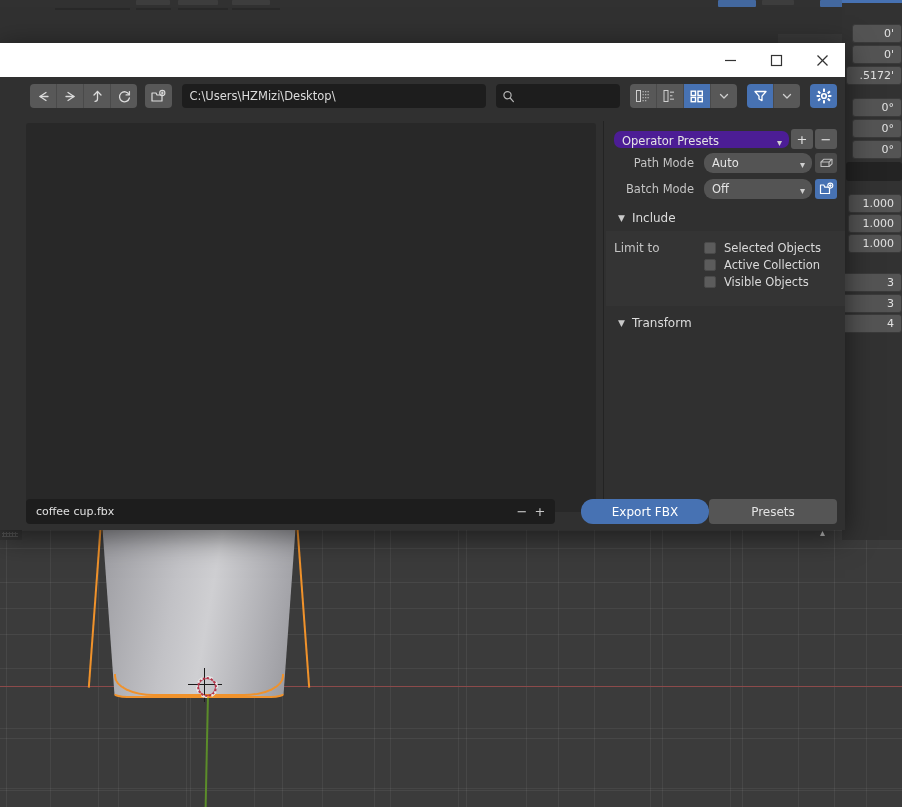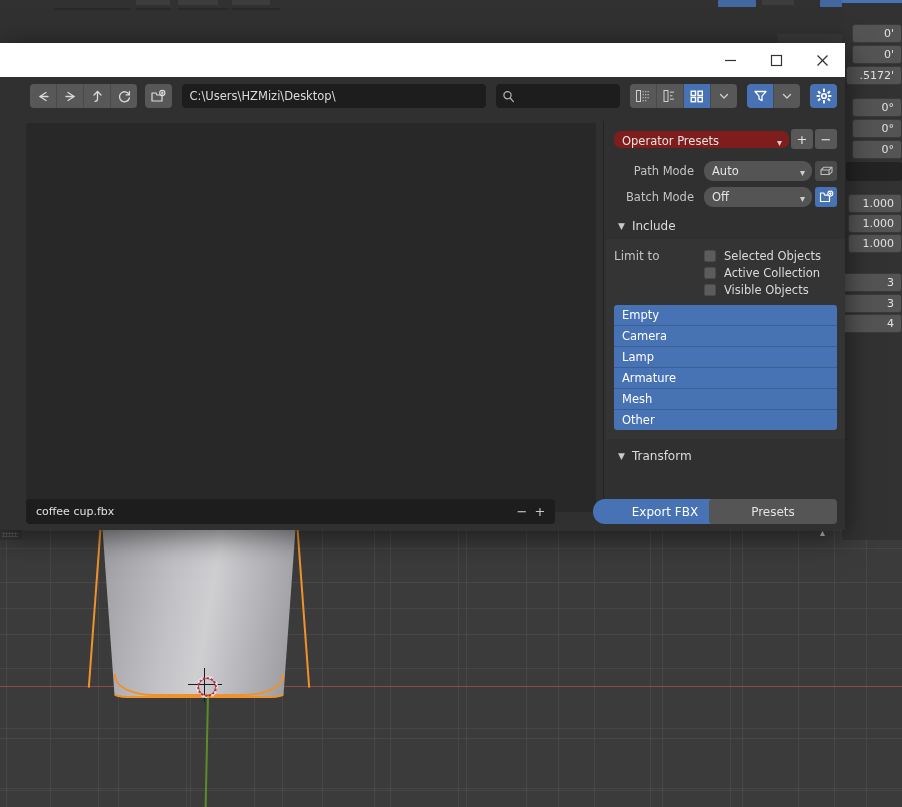--- a/index.html
+++ b/index.html
@@ -162,21 +162,21 @@
   }
   .panel-divider { position: absolute; left: 603px; top: 78px; width: 1px; height: 393px; background: #232323; }
 
   
   .opt-panel {
     position: absolute; left: 606px; top: 76px; width: 239px; height: 396px;
     background: #303030; overflow: hidden;
   }
   .preset-row { display: flex; align-items: center; margin: 10px 8px 0 8px; }
   .preset-select {
-    flex: 1; height: 17px; background: #7f1d1d; border-radius: 7px;
+    flex: 1; height: 17px; background: #4c1d95; border-radius: 7px;
     color: #e4e4e4; font-size: 11.5px; line-height: 20px; padding: 0 8px;
     position: relative; box-sizing: border-box; white-space: nowrap; overflow: hidden;
   }
   .preset-select .chev { position: absolute; right: 7px; top: 2px; color: #cfcfcf; font-size: 10px; }
   .mini-btn {
     width: 22px; height: 20px; background: #585858; color: #e0e0e0;
     font-size: 13px; display: flex; align-items: center; justify-content: center;
     margin-left: 2px; border-radius: 3px; cursor: pointer;
   }
   .prop-row { display: flex; align-items: center; margin: 6px 8px 0 8px; }
@@ -227,23 +227,23 @@
     position: absolute; left: 0; top: 472px; width: 845px; height: 15px; background: #303030;
   }
   .name-row {
     position: absolute; left: 26px; top: 499px; width: 529px; height: 25px;
     background: #1d1d1d; border-radius: 4px; display: flex; align-items: center;
     padding: 0 6px 0 10px; box-sizing: border-box;
   }
   .name-val { flex: 1; color: #e0e0e0; font-size: 11px; }
   .name-step { width: 18px; text-align: center; color: #c8c8c8; font-size: 13px; cursor: pointer; }
   .btn-export {
-    position: absolute; left: 593px; top: 499px; width: 128px; height: 25px;
+    position: absolute; left: 581px; top: 499px; width: 128px; height: 25px;
     background: #4772b3; border-radius: 12px; color: #fff; font-size: 12px;
-    display: flex; align-items: center; justify-content: center; cursor: pointer; padding-left: 8px;
+    display: flex; align-items: center; justify-content: center; cursor: pointer;
   }
   .btn-cancel {
     position: absolute; left: 709px; top: 499px; width: 128px; height: 25px;
     background: #555555; border-radius: 4px; color: #e2e2e2; font-size: 12px;
     display: flex; align-items: center; justify-content: center; cursor: pointer;
   }
   .grip-chev {
     position: absolute; left: 820px; top: 527px; color: #888; font-size: 10px;
   }
   svg { display: block; }
@@ -462,21 +462,21 @@
 
       <div class="preset-row">
         <div class="preset-select">
           <span>Operator Presets</span>
           <span class="chev">▾</span>
         </div>
         <div class="mini-btn">+</div>
         <div class="mini-btn">−</div>
       </div>
 
-      <div class="prop-row" style="margin-top:12px;">
+      <div class="prop-row" style="margin-top:4px;">
         <div class="prop-label">Path Mode</div>
         <div class="prop-select">
           <span>Auto</span>
           <span class="chev">▾</span>
         </div>
         <div class="side-icon">
           <svg width="15" height="13" viewBox="0 0 15 13">
               <path d="M2 5 L5 2.2 L13 2.2 L10 5 Z" fill="none" stroke="#bdbdbd" stroke-width="1.1" stroke-linejoin="round"></path>
               <path d="M2 5 L2 9.5 L10 9.5 L10 5" fill="none" stroke="#bdbdbd" stroke-width="1.1" stroke-linejoin="round"></path>
               <path d="M10 9.5 L13 6.8 L13 2.2" fill="none" stroke="#bdbdbd" stroke-width="1.1" stroke-linejoin="round"></path>
@@ -516,28 +516,20 @@
           <div class="checkbox"></div>
           <div class="cb-text">Active Collection</div>
         </div>
         <div class="cb-row">
           <div class="cb-label"></div>
           <div class="checkbox"></div>
           <div class="cb-text">Visible Objects</div>
         </div>
 
         <div class="ot-row" style="margin-top:8px;">
-          <div class="ot-list">
-            <div class="ot-item">Empty</div>
-            <div class="ot-item">Camera</div>
-            <div class="ot-item">Lamp</div>
-            <div class="ot-item">Armature</div>
-            <div class="ot-item">Mesh</div>
-            <div class="ot-item">Other</div>
-          </div>
         </div>
 
       </div>
 
       <div class="section-head" style="margin-top:10px;">
         <span class="tri">▼</span>
         <span>Transform</span>
       </div>
     </div>
 

